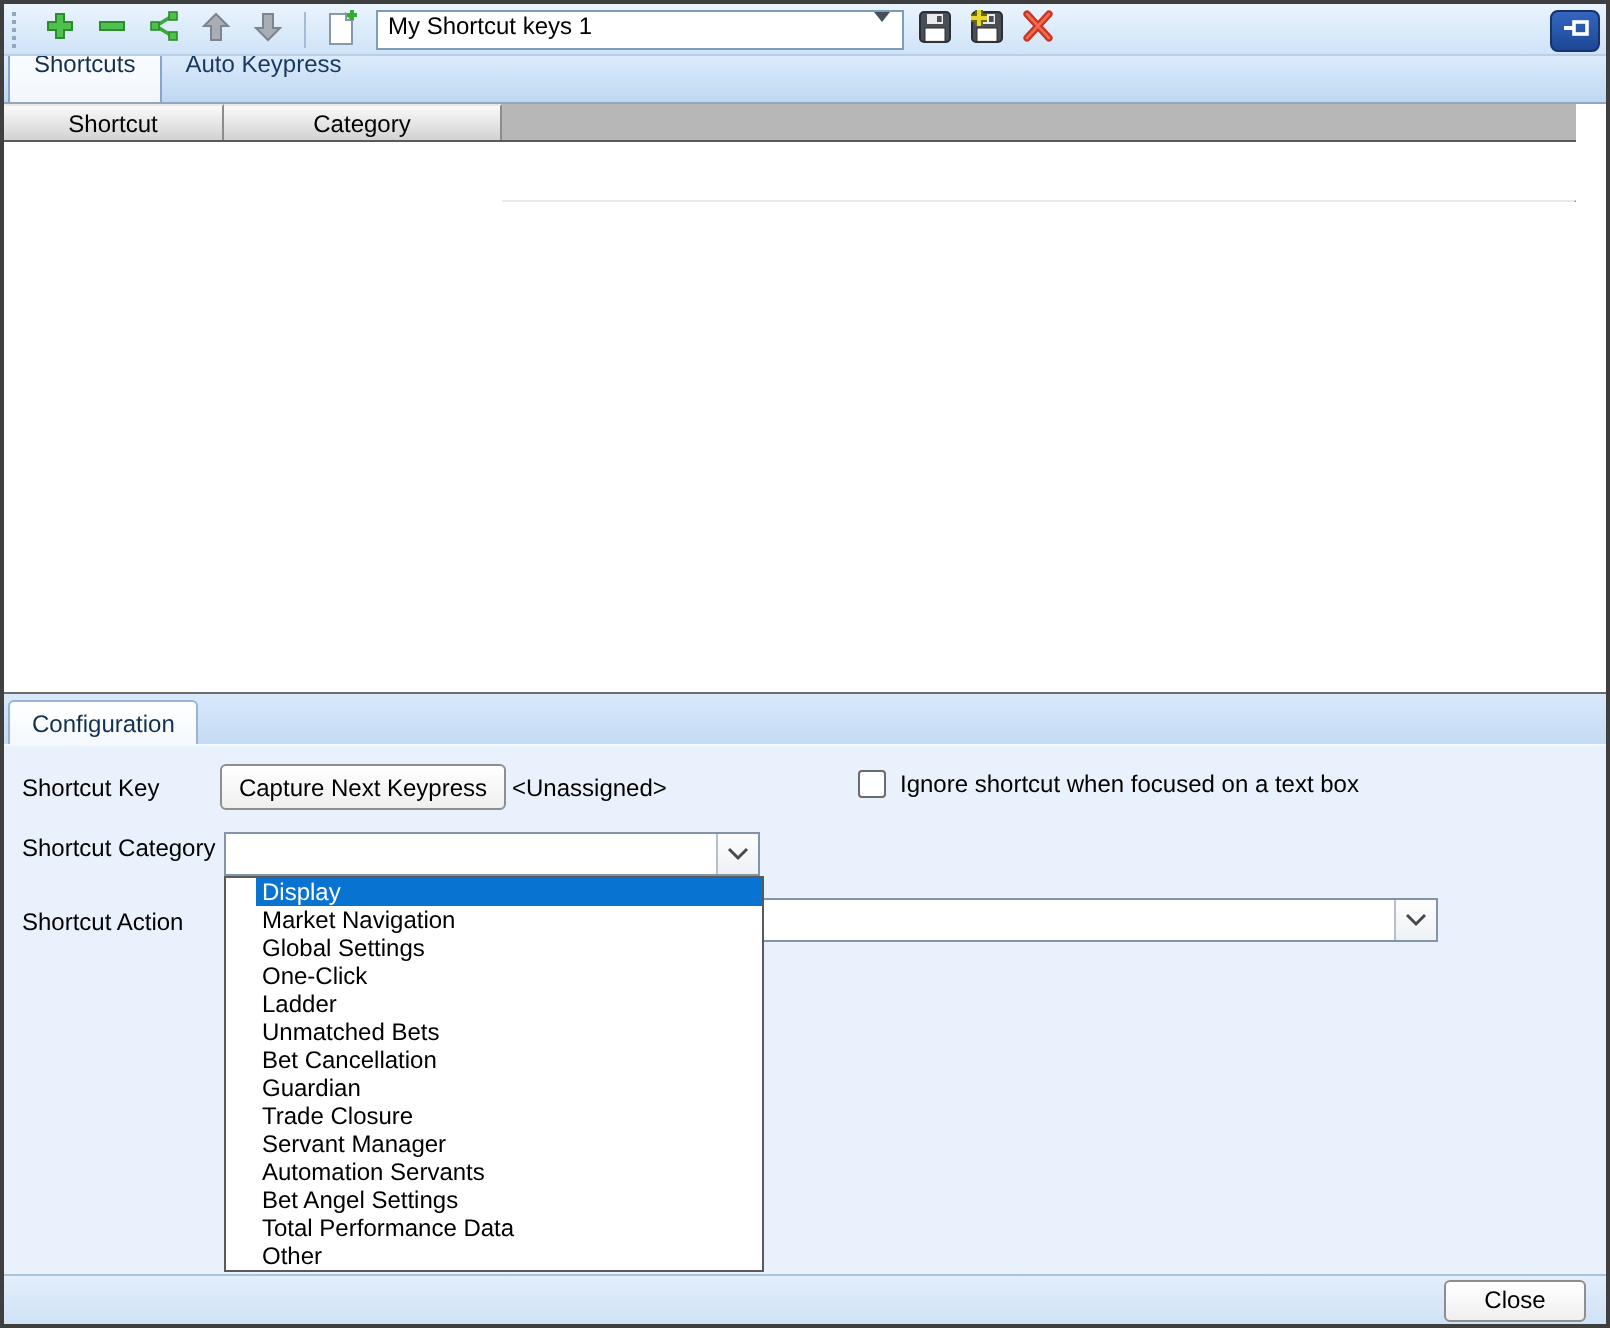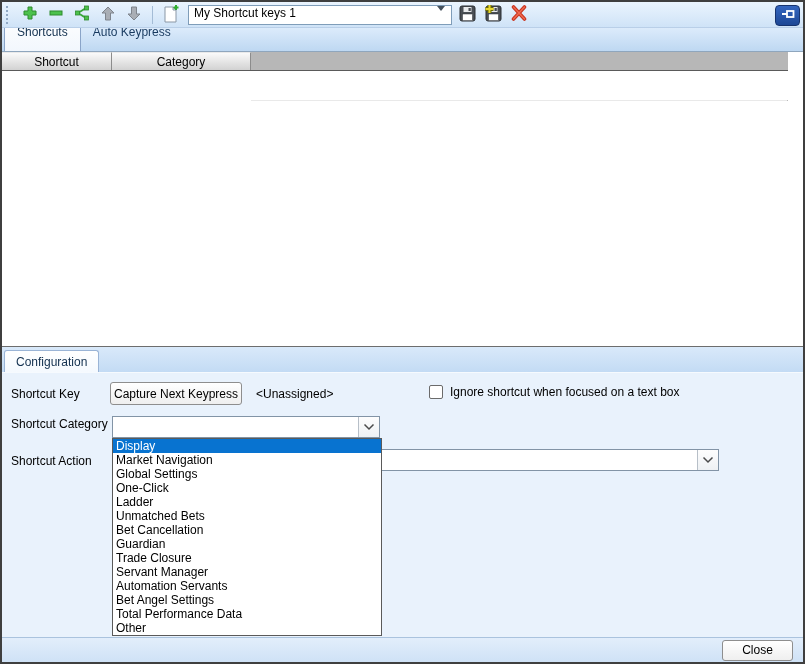--- a/index.html
+++ b/index.html
@@ -86,41 +86,41 @@
   }
   .cfg-content { flex:0 0 265px; background:#e9f2fc; position:relative; border-top:1px solid #f6fafe; }
 
   .lbl { position:absolute; left:9px; color:#000; }
   .btn {
     background:linear-gradient(#ffffff,#efefef);
     border:1px solid #8e8e8e; border-radius:3px;
     font-family:"Liberation Sans",sans-serif; font-size:12px; color:#000;
     display:flex; align-items:center; justify-content:center;
   }
-  .capture-btn { position:absolute; left:108px; top:9px; width:132px; height:23px; }
+  .capture-btn { position:absolute; left:108px; top:9px; width:143px; height:23px; }
   .unassigned { position:absolute; left:254px; top:14px; }
   .chk-row { position:absolute; left:427px; top:12px; display:flex; align-items:center; gap:7px; }
   .checkbox { width:14px; height:14px; background:#fff; border:1px solid #6b6b6b; border-radius:2px; }
 
   .combo {
     position:absolute; height:22px; background:#fff; border:1px solid #8294a6;
     display:flex; align-items:center;
   }
   .combo .combo-text { flex:1; padding-left:4px; }
   .combo .dd-btn {
     width:21px; height:100%; border-left:1px solid #b7bfc8;
     background:linear-gradient(#fdfdfd,#eef1f4);
     display:flex; align-items:center; justify-content:center;
   }
   .combo-category { left:110px; top:43px; width:268px; }
   .combo-action { left:110px; top:76px; width:607px; }
 
   .droplist {
     position:absolute; left:110px; top:65px; width:270px;
-    background:#fff; border:1px solid #5a5a5a; z-index:10;
+    background:#fff; border:1px solid #5a5a5a; z-index:10;padding-left:15px;
   }
   .list-item { height:14px; line-height:14px; padding-left:3px; font-size:12px; white-space:nowrap; overflow:hidden; }
   .list-item.selected { background:#0873d0; color:#fff; }
 
   
   .bottombar {
     flex:0 0 25px; background:linear-gradient(#e2eefb,#cfe2f6);
     border-top:1px solid #aac3de;
     display:flex; align-items:center; justify-content:flex-end; padding-right:10px;
   }

